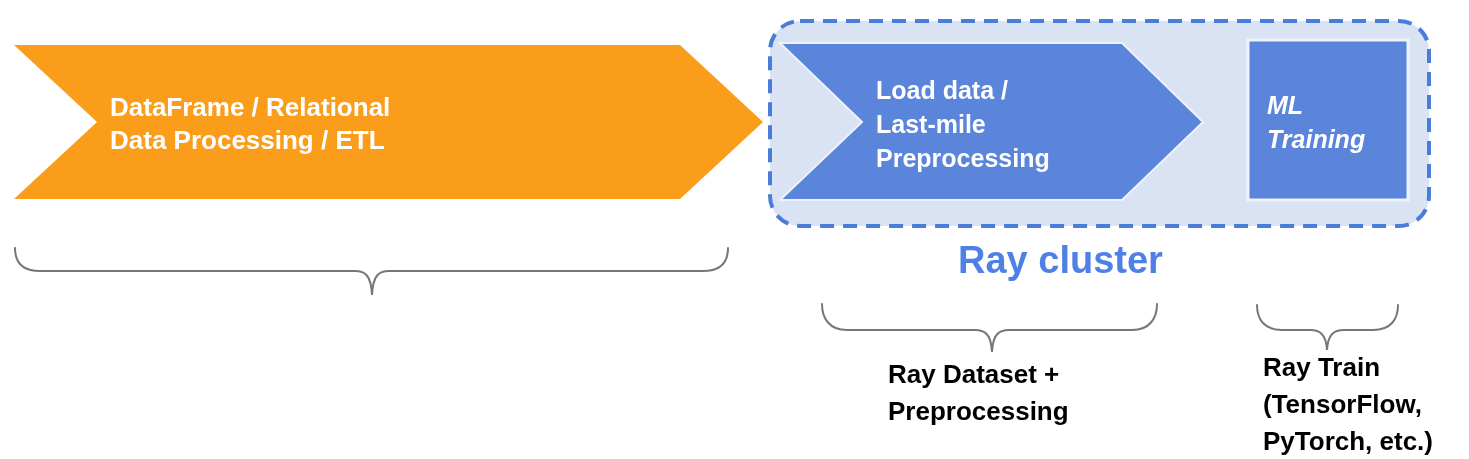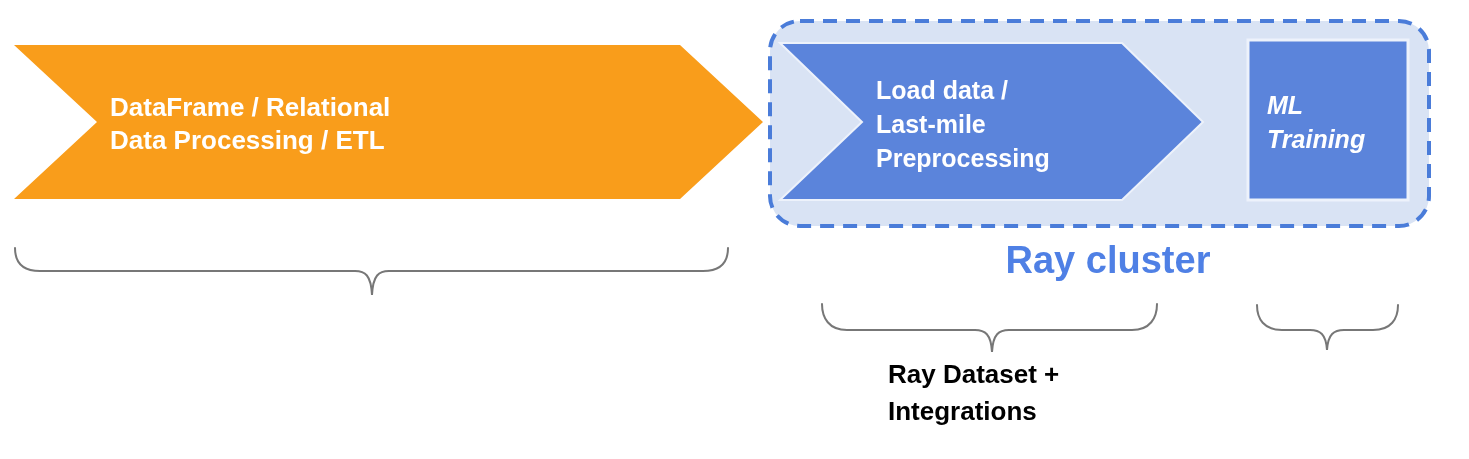--- a/index.html
+++ b/index.html
@@ -23,21 +23,21 @@
   .etl-shape{fill:var(--orange);}
   .cluster-box{fill:var(--container_fill);stroke:var(--container_border);stroke-width:4;}
   .load-shape{fill:var(--blue);stroke:var(--shape_stroke);stroke-width:2;}
   .ml-shape{fill:var(--blue);stroke:var(--shape_stroke);stroke-width:3;}
   .brace{fill:none;stroke:var(--brace);stroke-width:2;stroke-linecap:round;}
   .lbl{position:absolute;white-space:pre-line;font-weight:bold;}
   .shape-lbl{color:var(--shape_text);}
   .etl-lbl{left:110px;top:79px;font-size:26px;line-height:33px;}
   .load-lbl{left:876px;top:61px;font-size:25px;line-height:34px;}
   .ml-lbl{left:1267px;top:76px;font-size:25px;line-height:34px;font-style:italic;}
-  .cluster-title{left:958px;top:226px;width:300px;text-align:center;
+  .cluster-title{left:958px;top:226px;width:300px;text-align:left;
     font-size:38px;line-height:44px;color:var(--ray_cluster_text);}
   .note{color:var(--label_text);font-size:26px;line-height:37px;}
   .general-lbl{left:185px;top:295px;}
   .dataset-lbl{left:888px;top:344px;}
   .train-lbl{left:1263px;top:337px;}
 </style>
 </head>
 <body>
 
 <div class="canvas">
@@ -66,16 +66,19 @@
 Last-mile
 Preprocessing</div>
 
   <div class="lbl shape-lbl ml-lbl">ML
 Training</div>
 
   <div class="lbl cluster-title">Ray cluster</div>
 
 
   <div class="lbl note dataset-lbl">Ray Dataset +
-Integrations</div>
+Preprocessing</div>
 
+  <div class="lbl note train-lbl">Ray Train
+(TensorFlow,
+PyTorch, etc.)</div>
 
 </div>
 
 </body></html>

